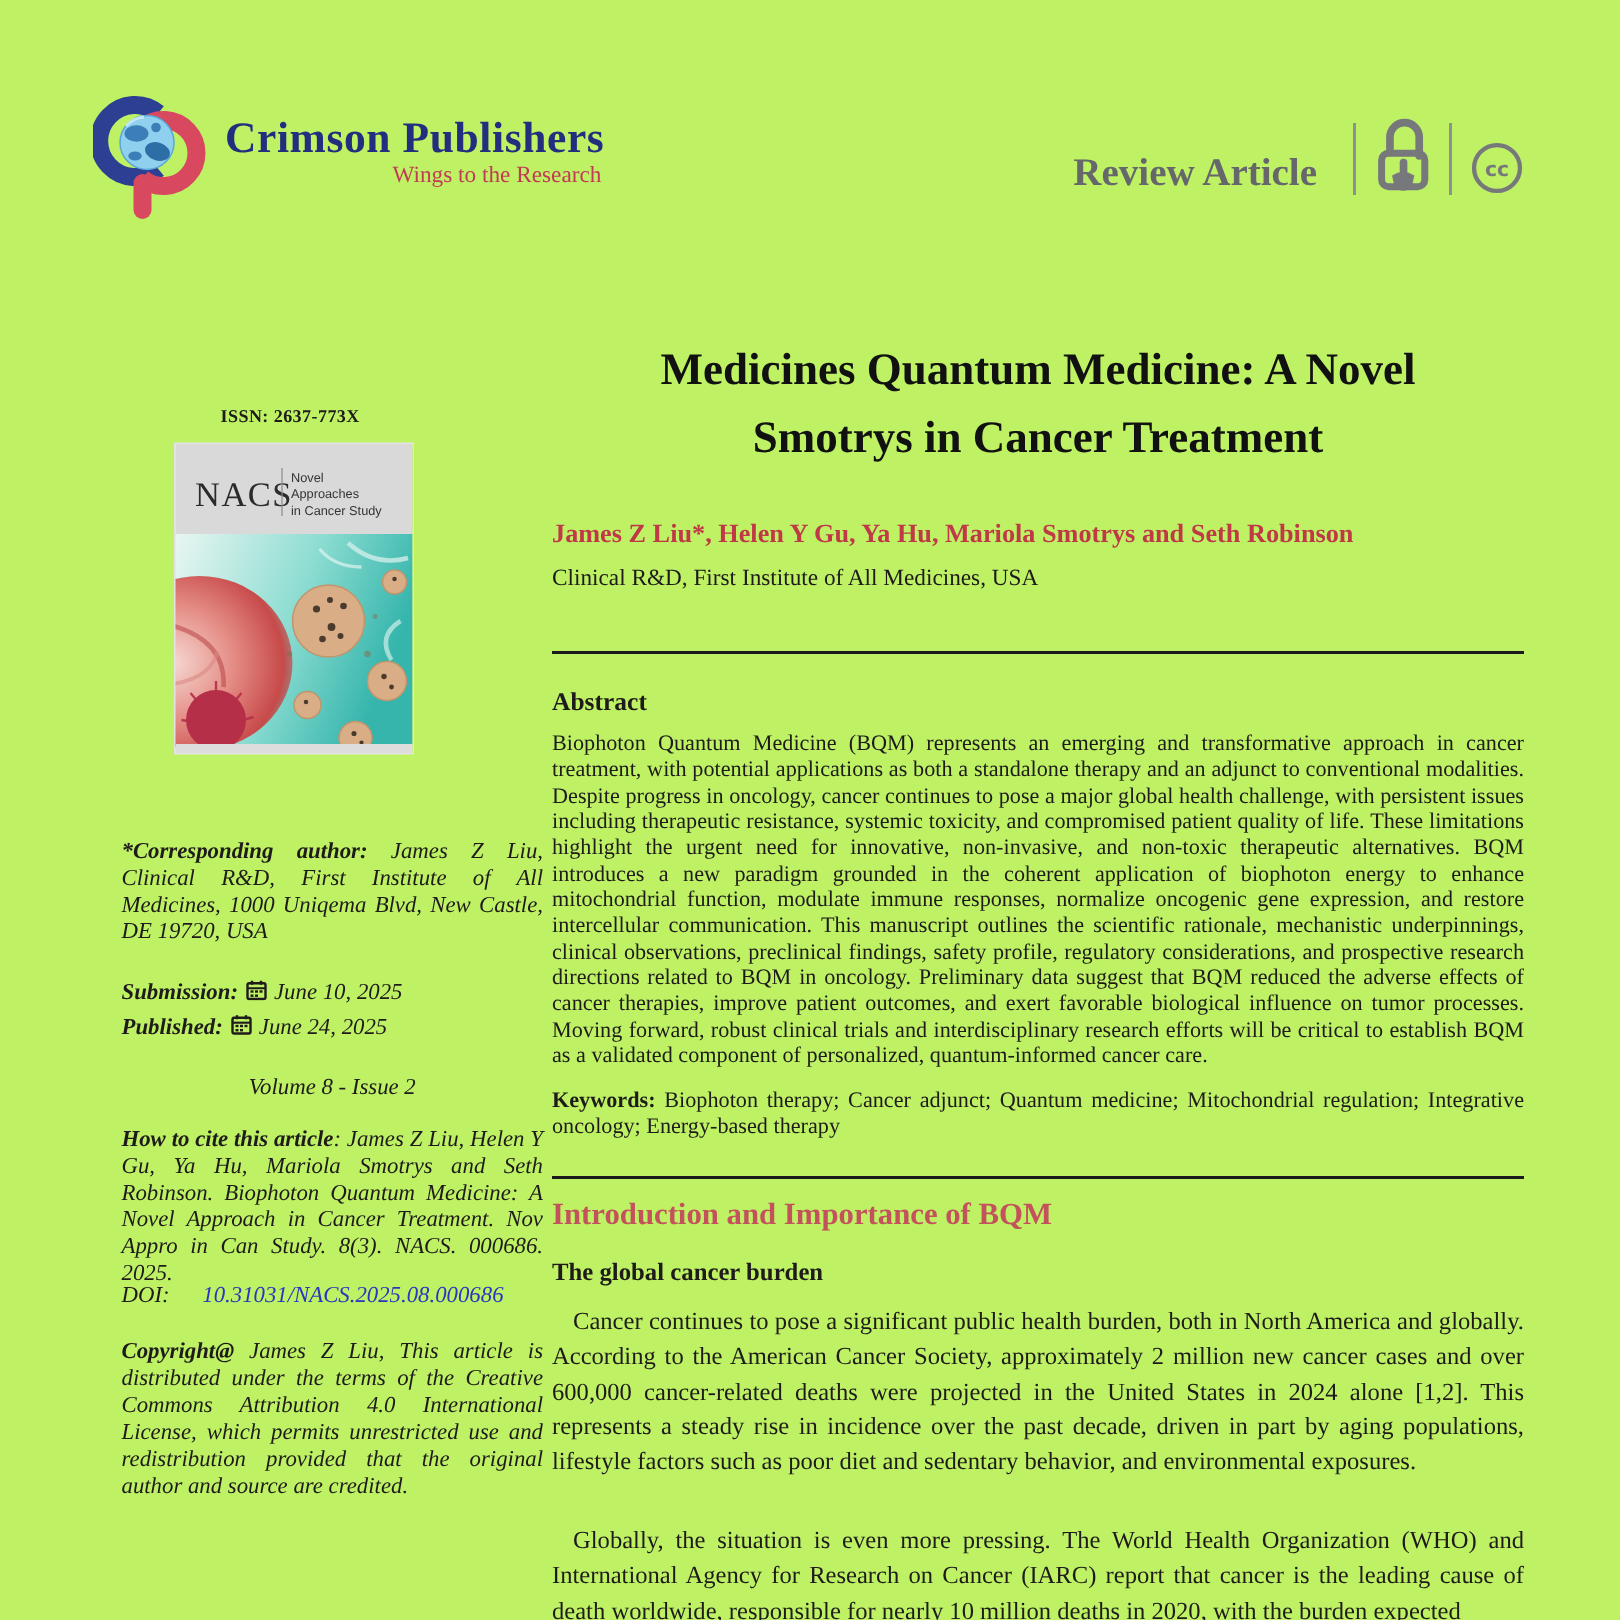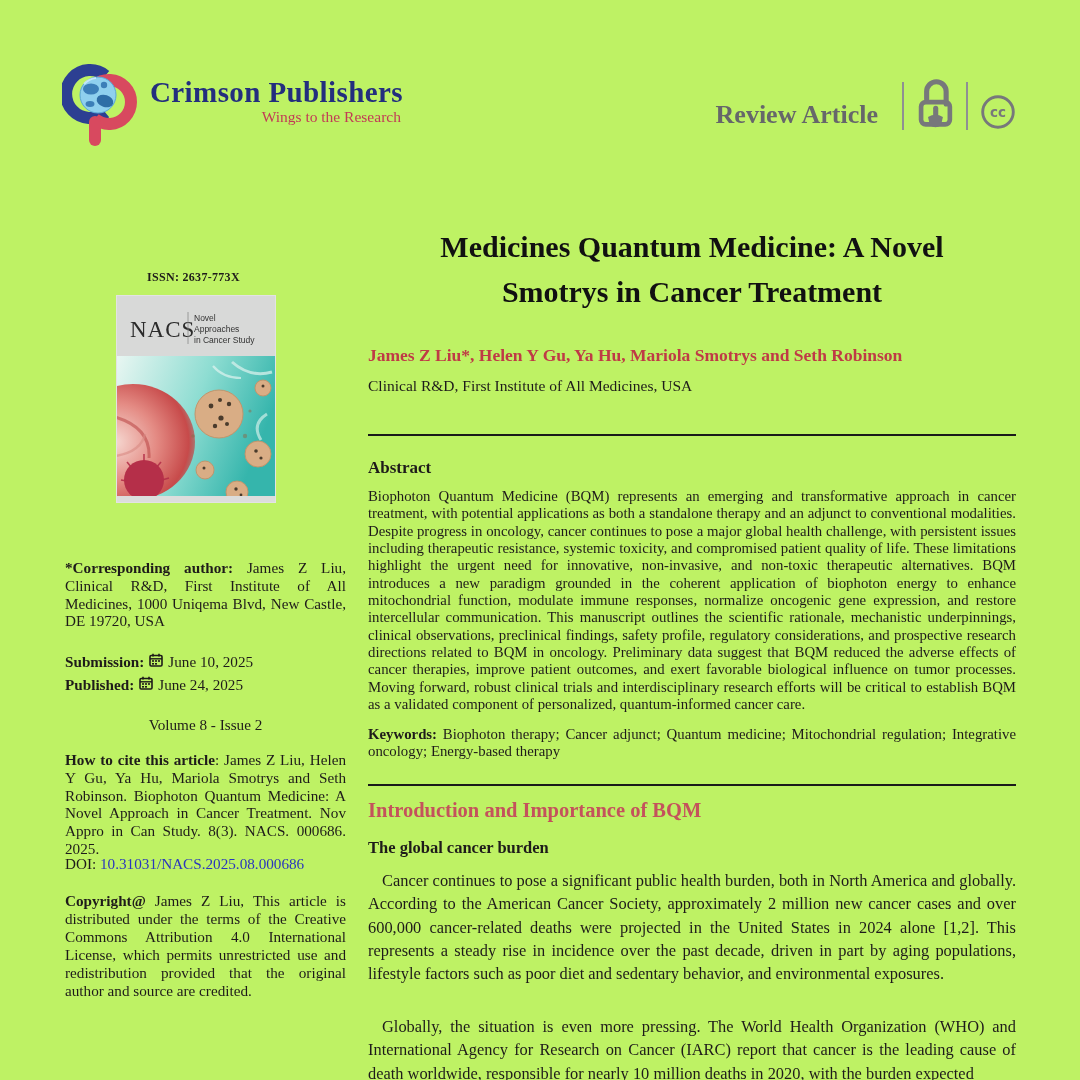--- a/index.html
+++ b/index.html
@@ -19,31 +19,31 @@
   .header-right { position:absolute; right:64px; top:78px; display:flex; align-items:flex-end; }
   .review-article { font-size:26px; font-weight:bold; color:#66676a; white-space:nowrap; margin-right:14px; }
   .vbar { width:2px; height:48px; background:#8f9093; margin:0 10px; }
   .oa-svg { width:42px; height:52px; }
   .cc-svg { width:36px; height:36px; margin-left:2px; }
 
   
   .issn { position:absolute; left:135px; top:270px; font-size:12px; font-weight:bold; letter-spacing:0.3px;margin-left:12px; }
   .cover { position:absolute; left:117px; top:296px; width:158px; height:206px; box-shadow:0 0 0 1px #e3e3e3; }
 
-  .side-block { position:absolute; left:65px; width:281px; font-size:15.2px; line-height:17.8px; text-align:justify; }
+  .side-block { position:absolute; left:81px; width:281px; font-size:15.2px; line-height:17.8px; text-align:justify;font-style:italic; }
   .side-block b { font-weight:bold; }
   .corr   { top:559px; }
   .dates  { top:653px; text-align:left; }
   .date-row { display:flex; align-items:flex-start; margin-bottom:5px; }
   .date-row .lbl { font-weight:bold; margin-right:5px; }
   .cal { width:14px; height:14px; margin-right:5px; flex:0 0 auto; }
   .volissue { top:716px; text-align:center; }
   .citation { top:751px; }
   .doi-line { top:855px; text-align:left; }
-  .doi-link { color:#2a36bd; text-decoration:none; }
+  .doi-link { color:#2a36bd; text-decoration:none;margin-left:18px; }
   .copyright{ top:892px; line-height:18.1px; }
 
   
   .main { position:absolute; left:368px; width:648px; }
   .title { top:224px; text-align:center; font-weight:bold; font-size:30px; line-height:45px; color:#111; }
   .authors { top:345px; font-weight:bold; font-size:17.5px; color:#bf3a46; }
   .affil { top:377px; font-size:15.5px; }
   .rule { position:absolute; left:368px; width:648px; height:2.4px; background:#1a1a1a; }
   .rule1 { top:434px; }
   .rule2 { top:784px; }

